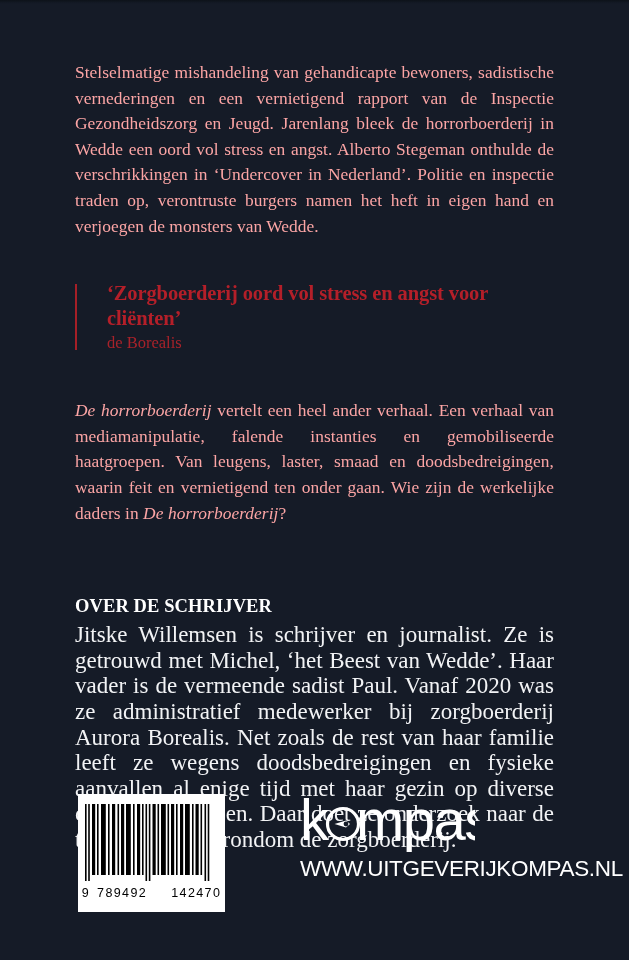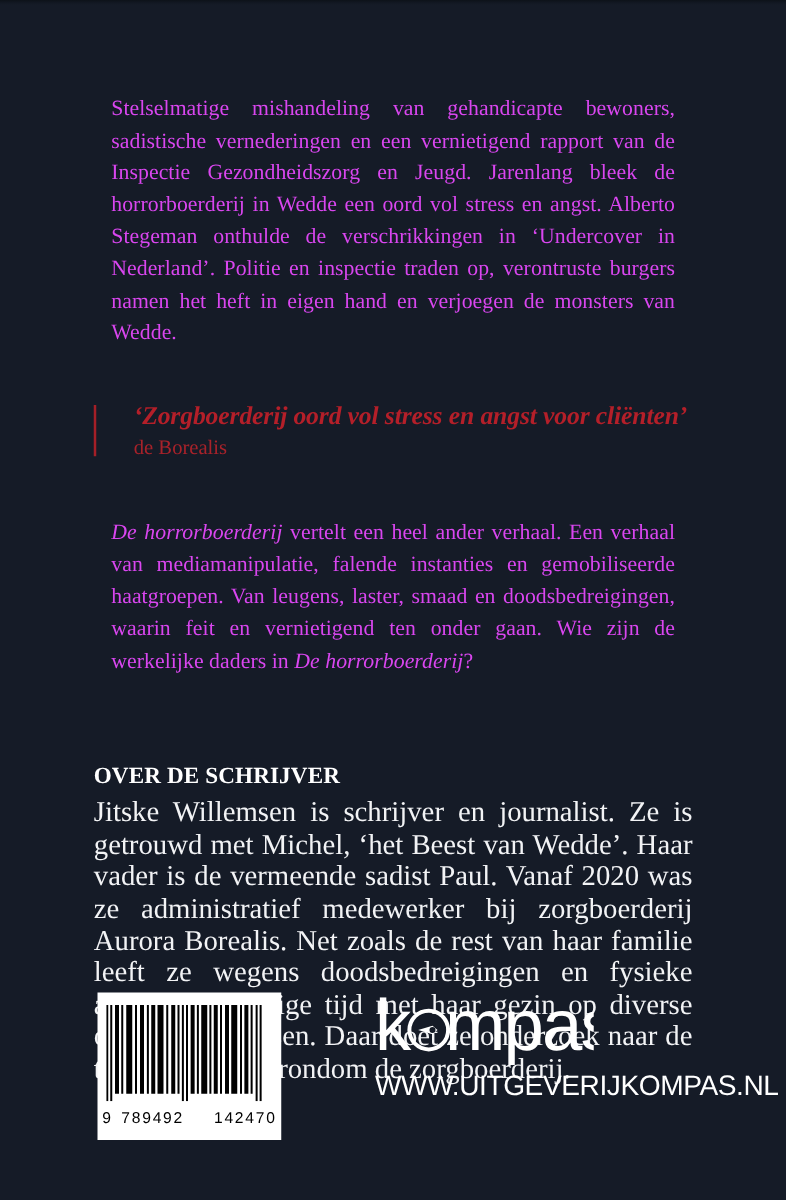--- a/index.html
+++ b/index.html
@@ -25,26 +25,26 @@
   }
   .content {
     position: absolute;
     left: 75px;
     top: 60px;
     width: 479px;
   }
 
   
   .blurb {
-    color: #d946ef;
+    color: #fca5a5;
     font-size: 17.4px;
     line-height: 25.6px;
     text-align: justify;
     text-justify: inter-word;
-    margin: 14px;
+    margin: 0;
     letter-spacing: 0.05px;
   }
   .blurb.second {
     margin-top: 0;
   }
   .blurb em {
     font-style: italic;
   }
 
   
@@ -60,21 +60,20 @@
     top: 3px;
     bottom: 4px;
     width: 2px;
     background: #a51f27;
   }
   .quote-text {
     color: #b41f29;
     font-size: 20.5px;
     line-height: 24.5px;
     font-weight: bold;
-    font-style: italic;
     margin: 0;
     letter-spacing: -0.1px;
   }
   .quote-source {
     color: #a8222a;
     font-size: 16.5px;
     line-height: 22px;
     font-style: normal;
     font-weight: normal;
     margin: 2px 0 0 0;

